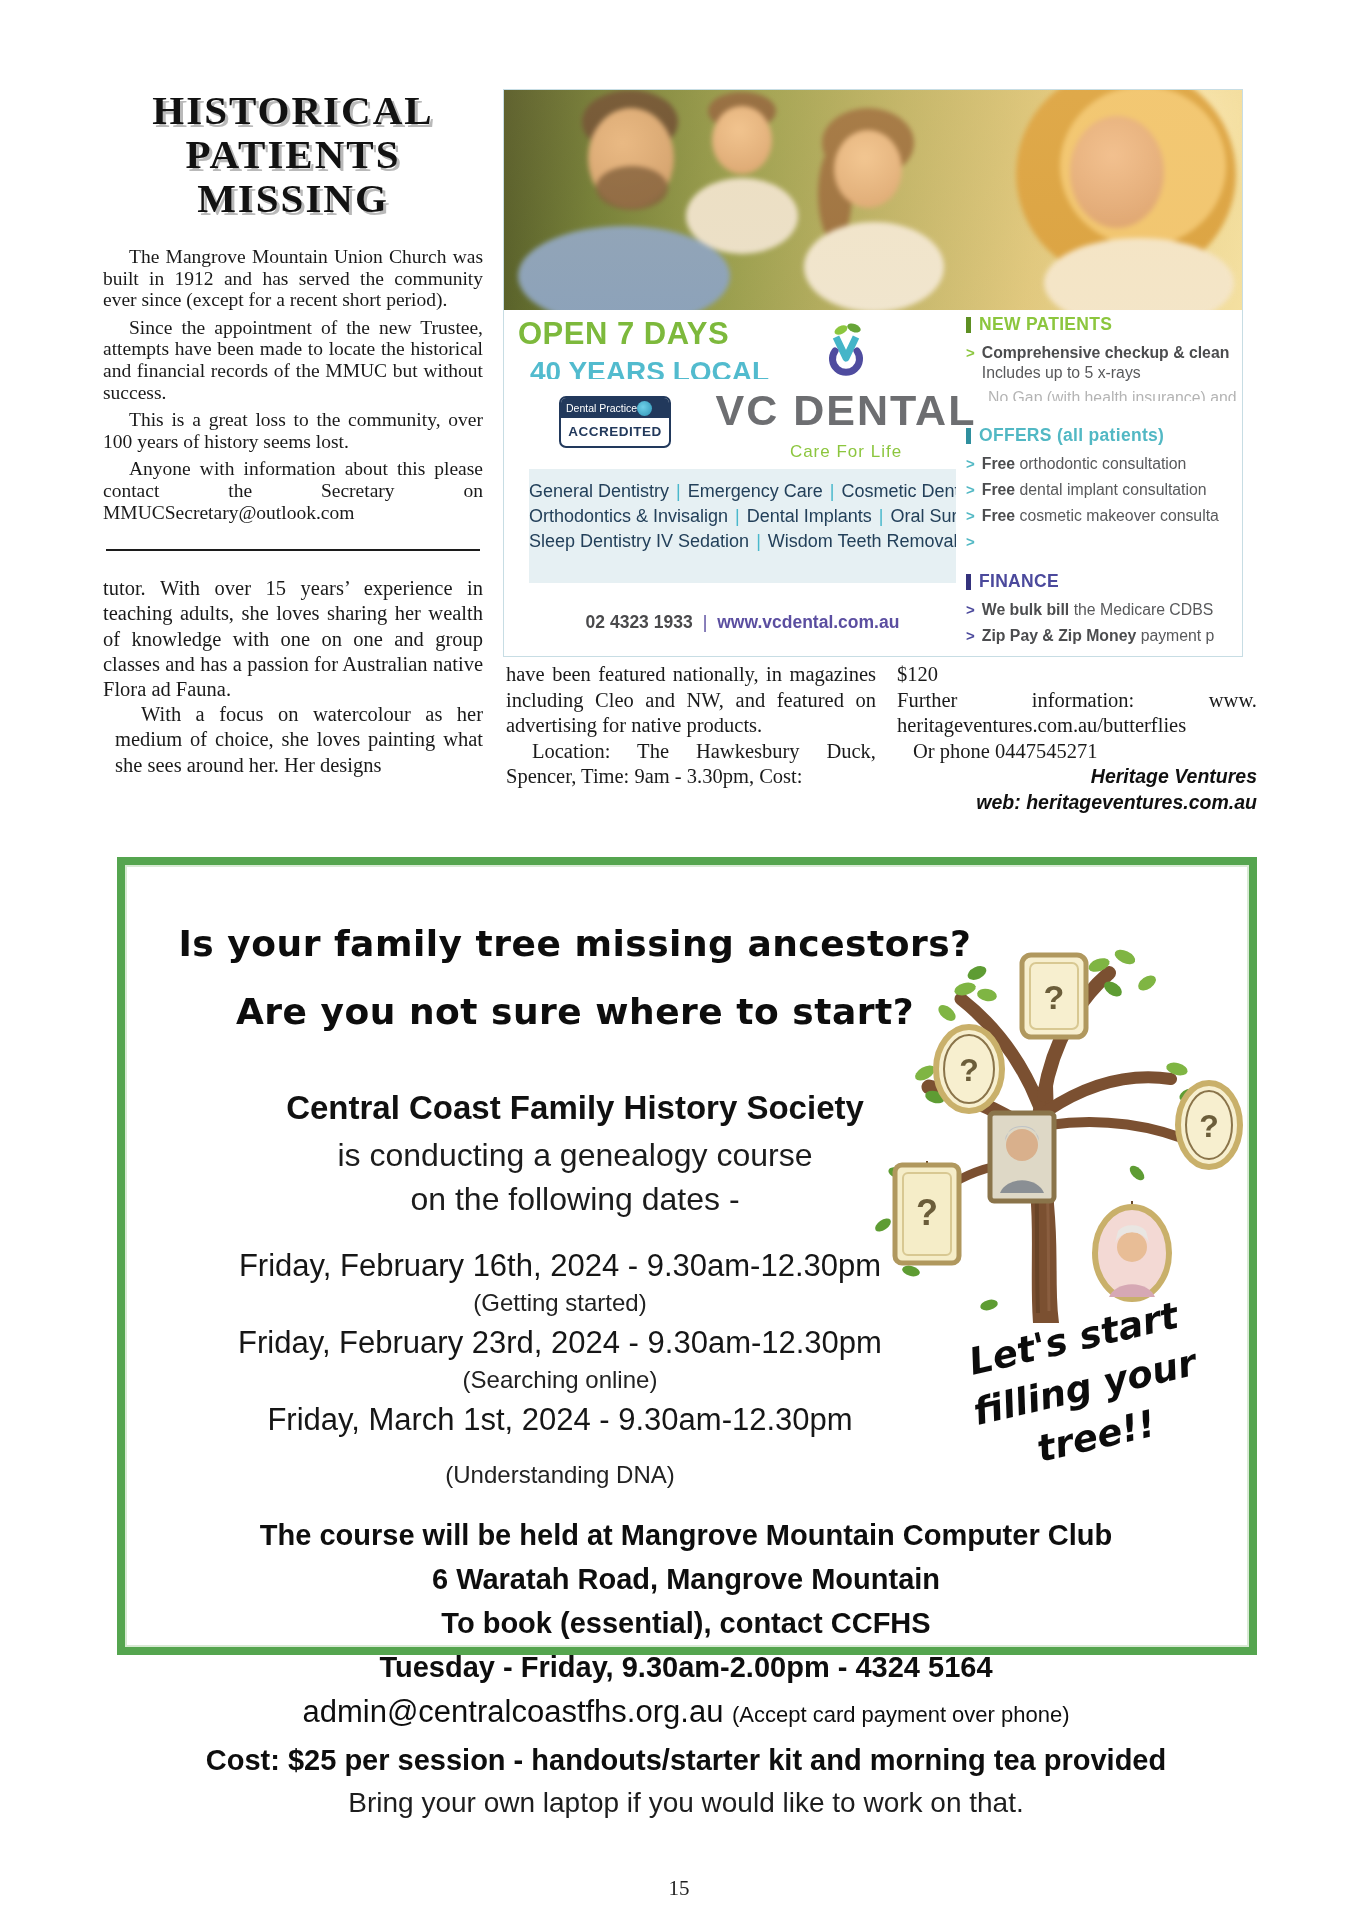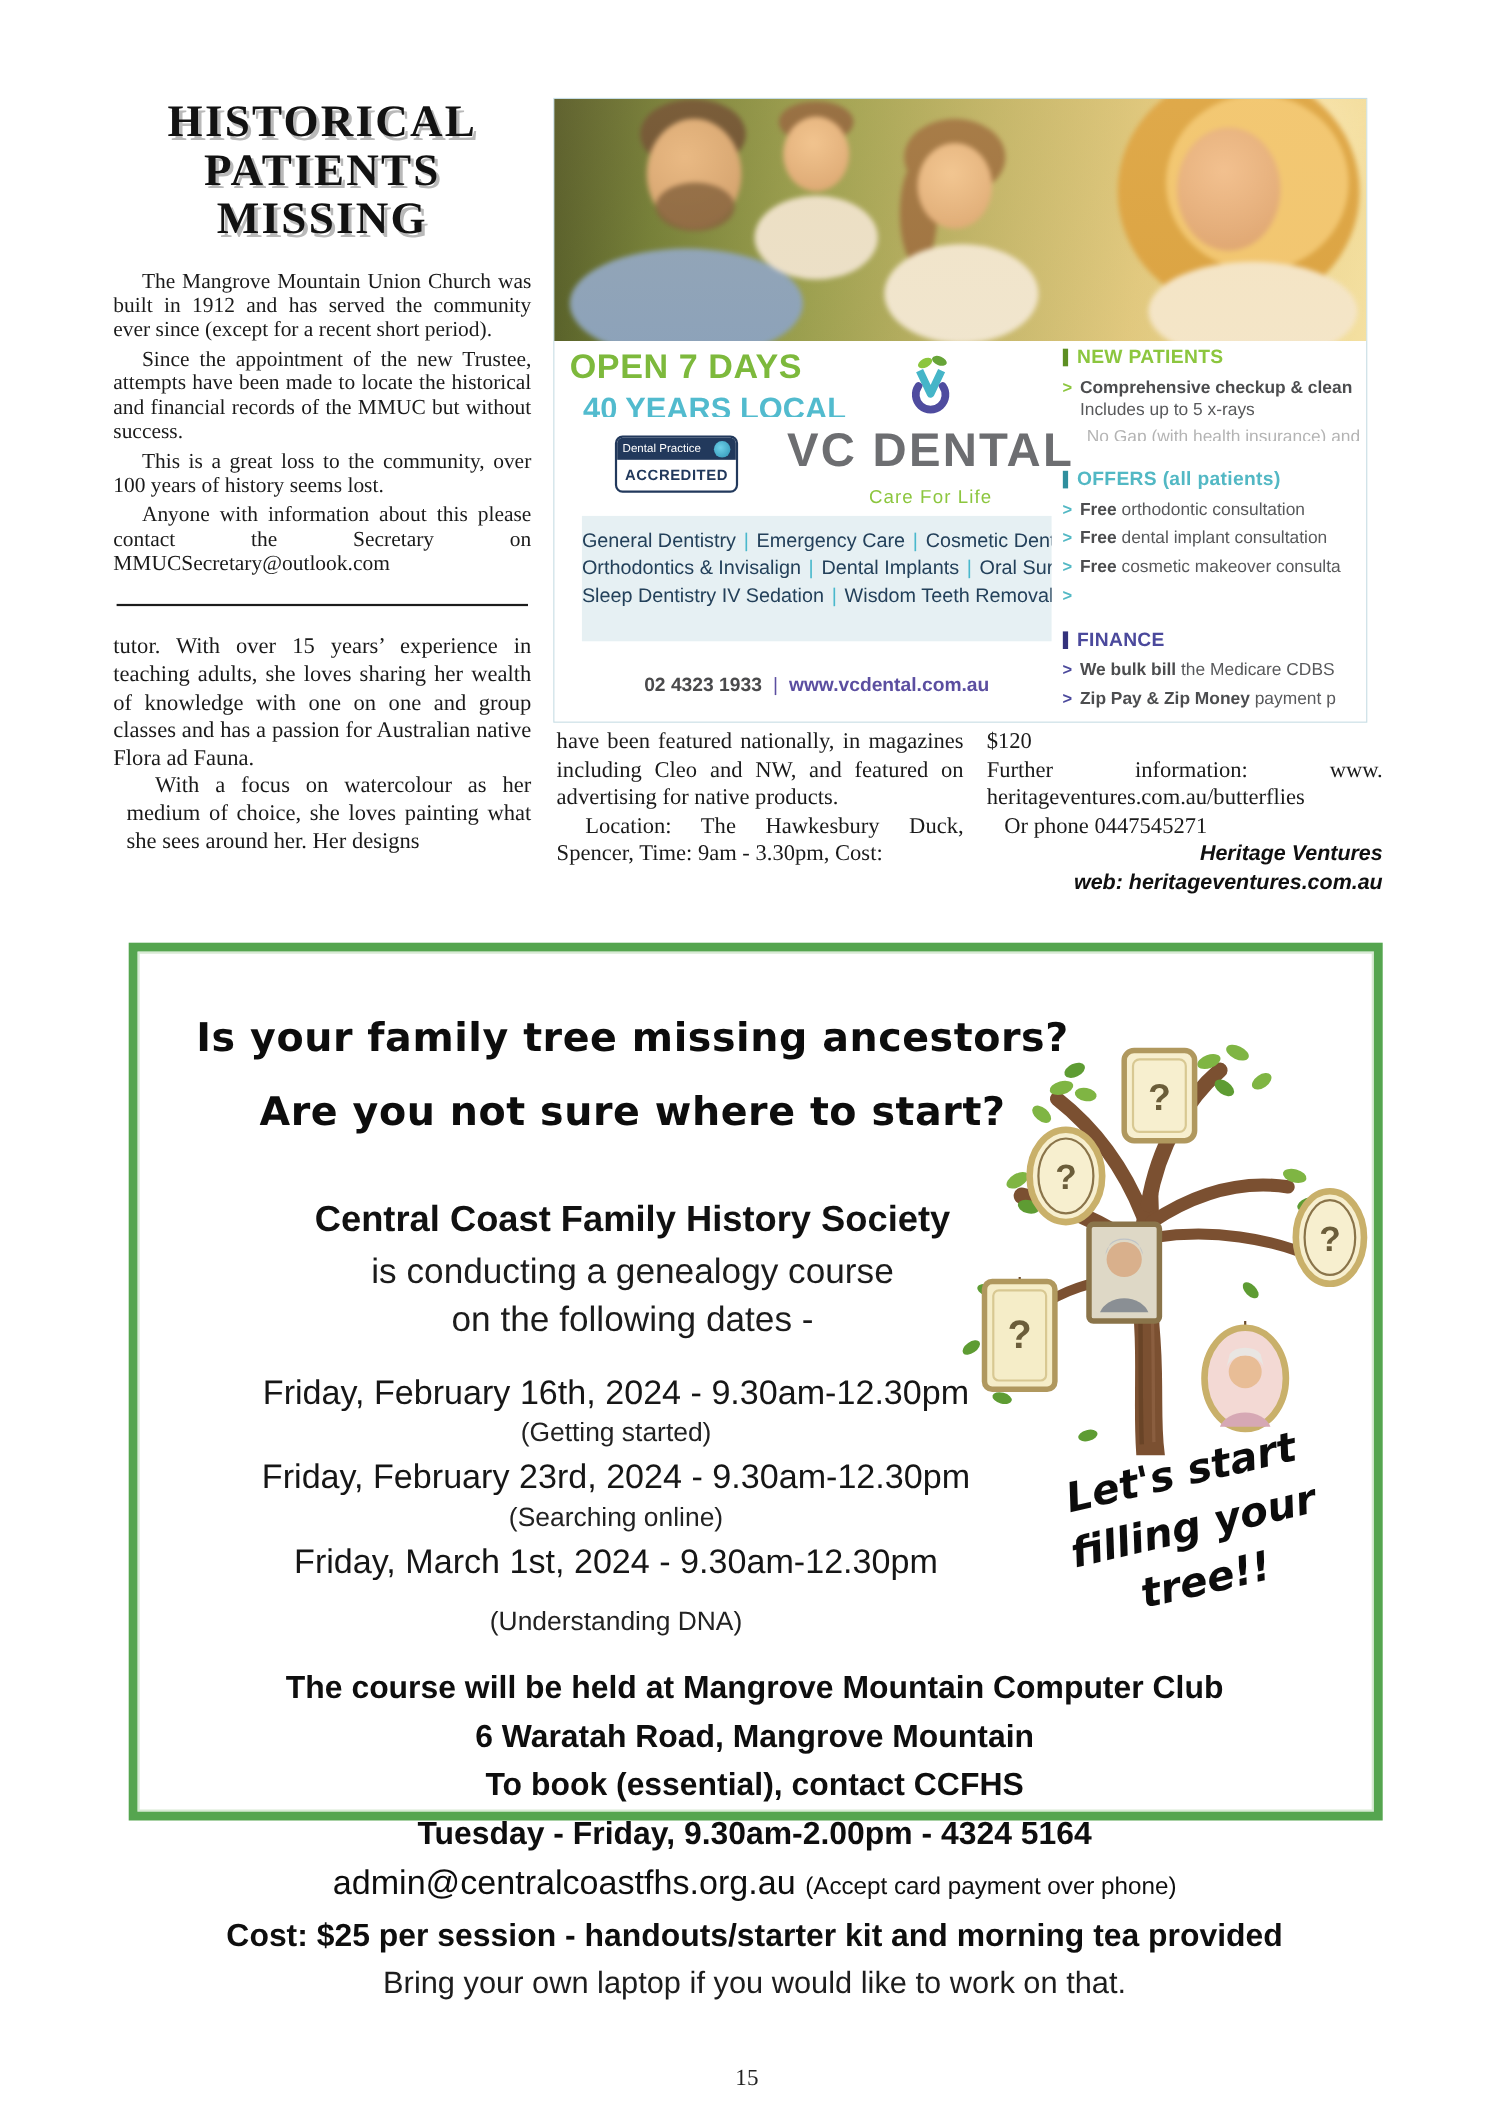--- a/index.html
+++ b/index.html
@@ -51,21 +51,21 @@
   .ph-wom-hair{left:512px;top:-24px;width:220px;height:216px;background:#d5a145;}
   .ph-wom-hair2{left:556px;top:-4px;width:166px;height:160px;background:#eec878;}
   .ph-wom-face{left:566px;top:26px;width:94px;height:112px;background:radial-gradient(circle at 45% 35%,#eec09a,#d49d72);}
   .ph-wom-top{left:540px;top:148px;width:190px;height:90px;border-radius:45% 45% 0 0;background:#f3ecd9;}
   .ph-warm{position:absolute;inset:0;background:linear-gradient(180deg,rgba(252,198,110,.22),rgba(250,180,80,.12));}
 
   .open7{position:absolute;left:14px;top:226px;font-size:31px;font-weight:700;color:#7db93c;letter-spacing:.5px;}
   .years{position:absolute;left:26px;top:266px;height:23px;overflow:hidden;font-size:28px;font-weight:700;color:#49b8cc;opacity:.95;}
   .badge{position:absolute;left:55px;top:306px;width:112px;height:52px;border-radius:7px;overflow:hidden;
          border:2px solid #22395c;background:#fff;box-sizing:border-box;}
-  .badge-top{display:flex;align-items:center;justify-content:space-between;background:#22395c;color:#fff;
+  .badge-top{display:flex;align-items:center;justify-content:flex-start;background:#22395c;color:#fff;
              font-size:10.5px;padding:3px 5px;height:20px;box-sizing:border-box;}
   .qip{width:15px;height:15px;border-radius:50%;background:radial-gradient(circle at 40% 40%,#6fd0e8,#2d93b5);display:inline-block;}
   .badge-bot{text-align:center;font-size:13.5px;font-weight:700;color:#22395c;letter-spacing:.5px;line-height:27px;}
 
   .vclogo{position:absolute;left:312px;top:232px;width:60px;height:60px;}
   .brand{position:absolute;left:122px;top:296px;width:440px;text-align:center;font-size:43px;font-weight:700;
          color:#6d6e71;letter-spacing:2px;}
   .tagline{position:absolute;left:122px;top:352px;width:440px;text-align:center;font-size:17px;color:#8cc63e;letter-spacing:1px;}
 
   .svc{position:absolute;left:25px;top:379px;width:427px;height:114px;background:#e6f0f3;

